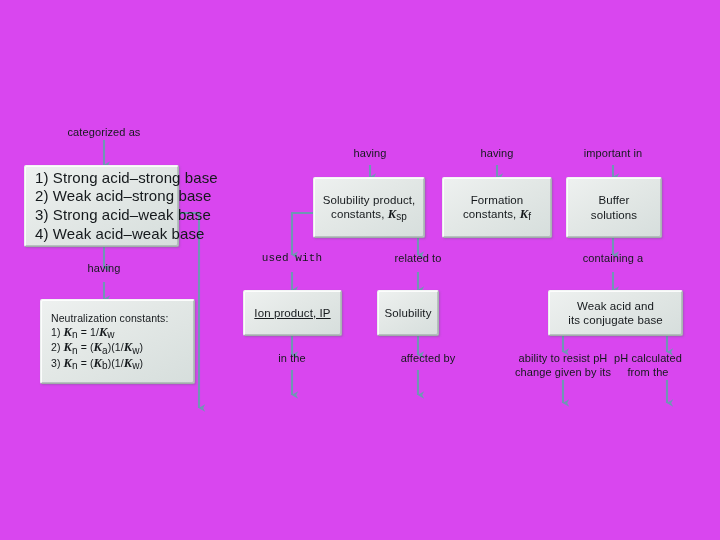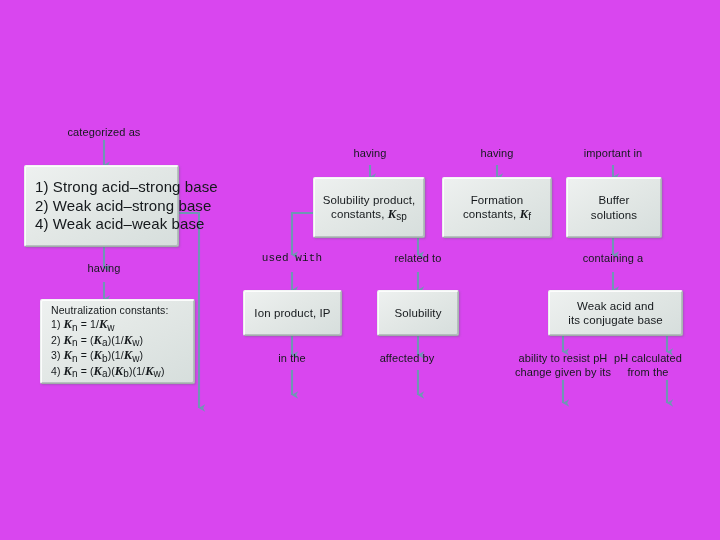--- a/index.html
+++ b/index.html
@@ -139,62 +139,62 @@
   <div class="label" style="left:566px; top:147px; width:94px;">important in</div>
 
   <div class="label" style="left:252px; top:252px; width:80px;font-family:Liberation Mono, monospace;">used with</div>
 
   <div class="label" style="left:378px; top:252px; width:80px;">related to</div>
 
   <div class="label" style="left:570px; top:252px; width:86px;">containing a</div>
 
   <div class="label" style="left:252px; top:352px; width:80px;">in the</div>
 
-  <div class="label" style="left:367px; top:352px; width:80px;">affected by</div>
+  <div class="label" style="left:388px; top:352px; width:80px;">affected by</div>
 
   <div class="label" style="left:495px; top:352px; width:136px;">ability to resist pH
 change given by its</div>
 
   <div class="label" style="left:600px; top:352px; width:96px;">pH calculated
 from the</div>
 
   <div class="node leftalign" style="left:24px; top:165px; width:155px; height:82px; font-size:15px;">
     <span class="ln">1) Strong acid–strong base</span>
     <span class="ln">2) Weak acid–strong base</span>
+    <span class="ln">3) Strong acid–weak base</span>
     <span class="ln">4) Weak acid–weak base</span>
   </div>
 
   <div class="node leftalign" style="left:24px; top:299px; width:155px; height:85px; font-size:10.5px;margin-left:16px;">
     <span class="ln">Neutralization constants:</span>
     <span class="ln">1) <i class="v">K</i><sub>n</sub> = 1/<i class="v">K</i><sub>w</sub></span>
     <span class="ln">2) <i class="v">K</i><sub>n</sub> = (<i class="v">K</i><sub>a</sub>)(1/<i class="v">K</i><sub>w</sub>)</span>
     <span class="ln">3) <i class="v">K</i><sub>n</sub> = (<i class="v">K</i><sub>b</sub>)(1/<i class="v">K</i><sub>w</sub>)</span>
-    <span class="ln">4) <i class="v">K</i><sub>n</sub> = (<i class="v">K</i><sub>a</sub>)(<i class="v">K</i><sub>b</sub>)(1/<i class="v">K</i><sub>w</sub>)</span>
   </div>
 
   <div class="node" style="left:313px; top:177px; width:112px; height:61px;">
     <span class="ln">Solubility product,</span>
     <span class="ln"><span>constants, </span><i class="v">K</i><sub>sp</sub></span>
   </div>
 
   <div class="node" style="left:442px; top:177px; width:110px; height:61px;">
     <span class="ln">Formation</span>
     <span class="ln"><span>constants, </span><i class="v">K</i><sub>f</sub></span>
   </div>
 
   <div class="node" style="left:566px; top:177px; width:96px; height:61px;">
     <span class="ln">Buffer</span>
     <span class="ln">solutions</span>
   </div>
 
-  <div class="node" style="left:243px; top:290px; width:99px; height:46px;">
+  <div class="node" style="left:243px; top:290px; width:99px; height:46px;text-decoration:underline;">
     <span class="ln">Ion product, IP</span>
   </div>
 
-  <div class="node" style="left:377px; top:290px; width:82px; height:46px;">
+  <div class="node" style="left:377px; top:290px; width:62px; height:46px;">
     <span class="ln">Solubility</span>
   </div>
 
   <div class="node" style="left:548px; top:290px; width:135px; height:46px;">
     <span class="ln">Weak acid and</span>
     <span class="ln">its conjugate base</span>
   </div>
 
 </div>
 

